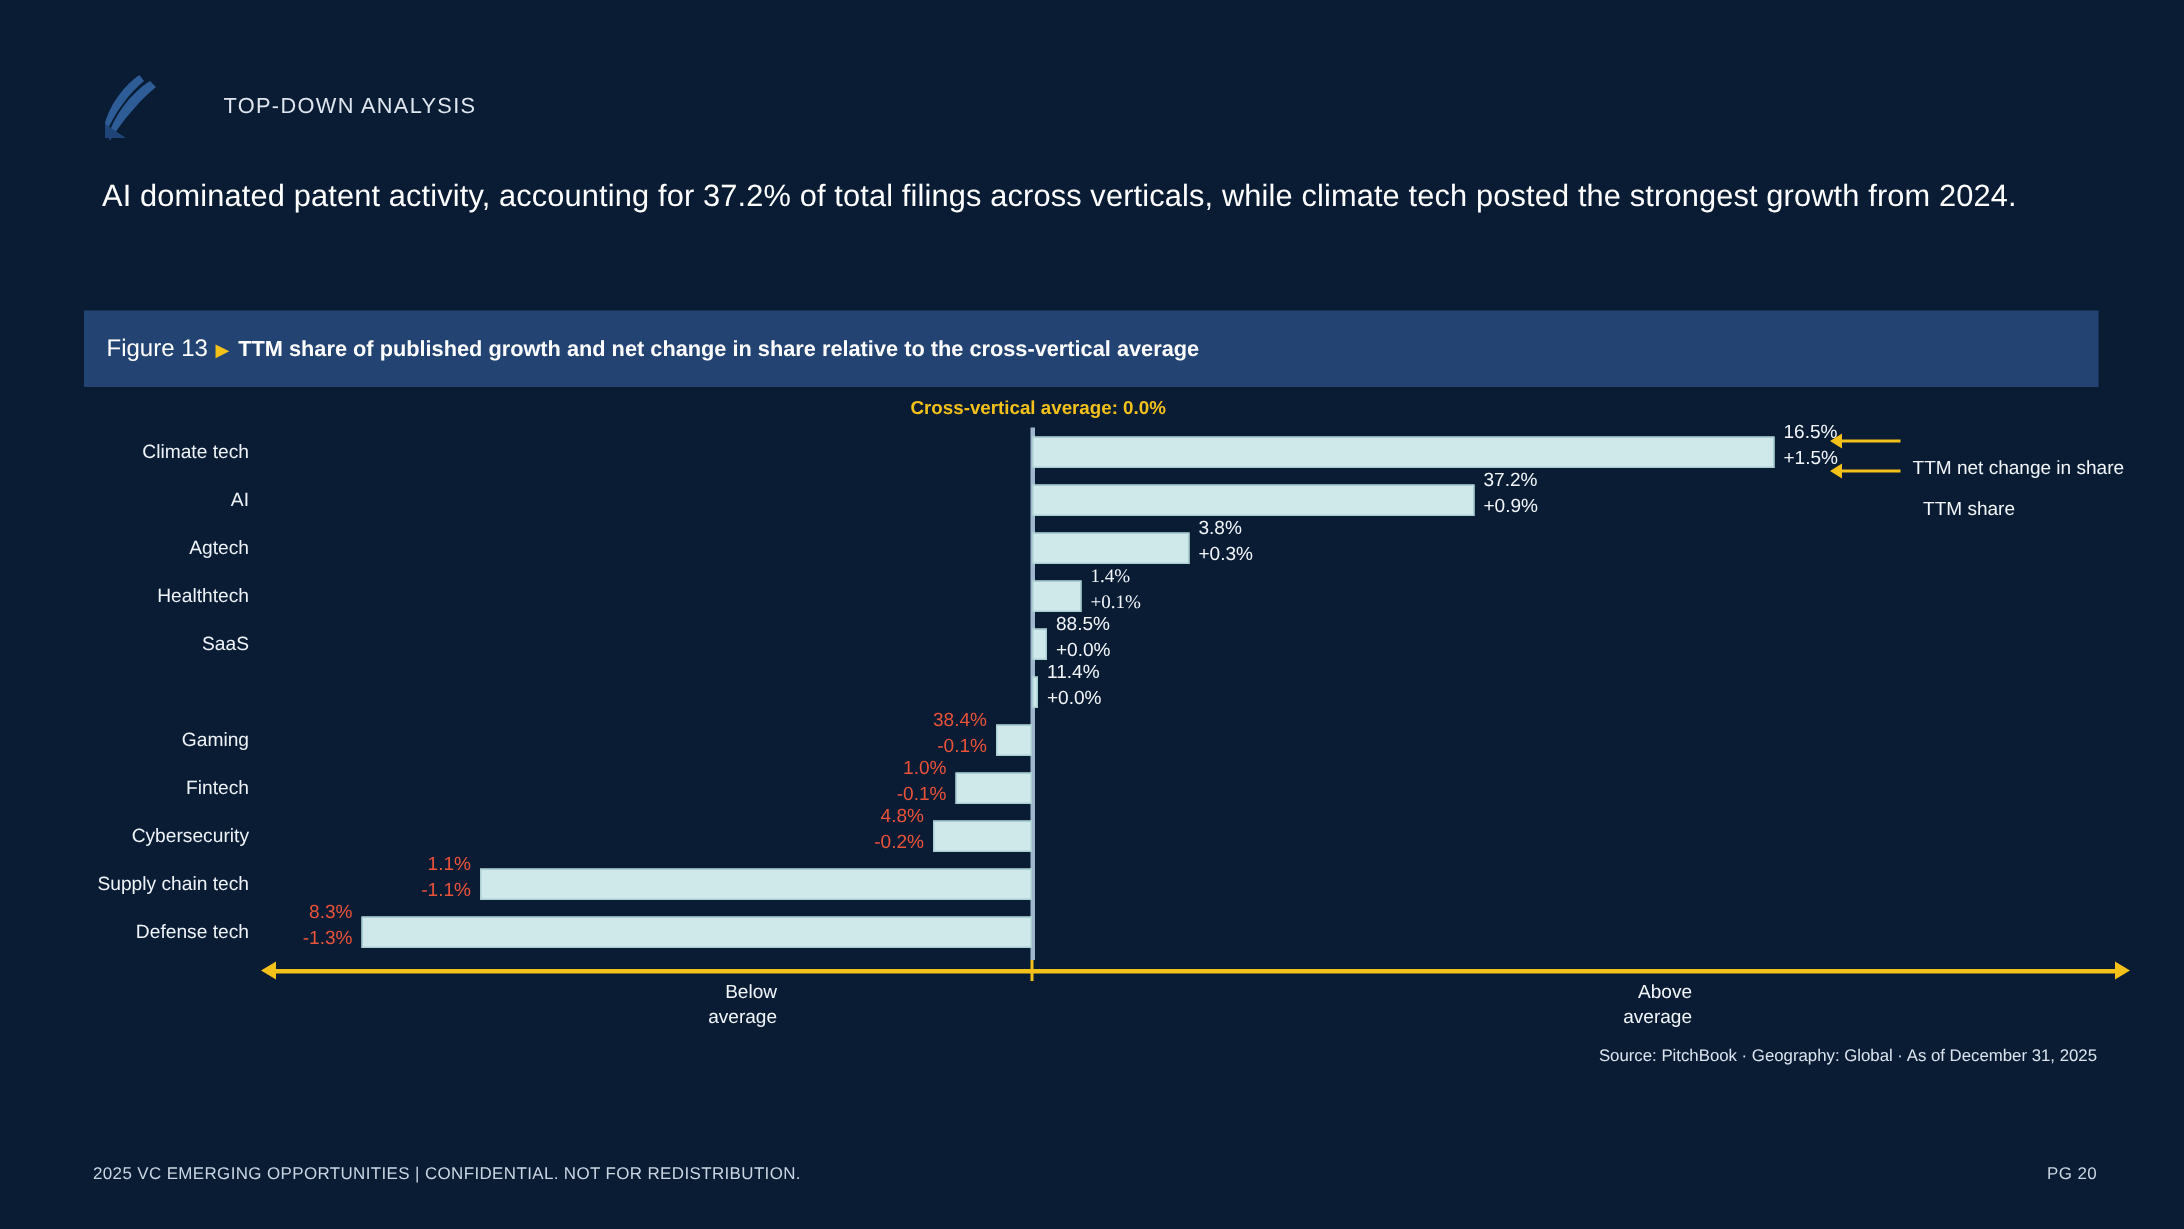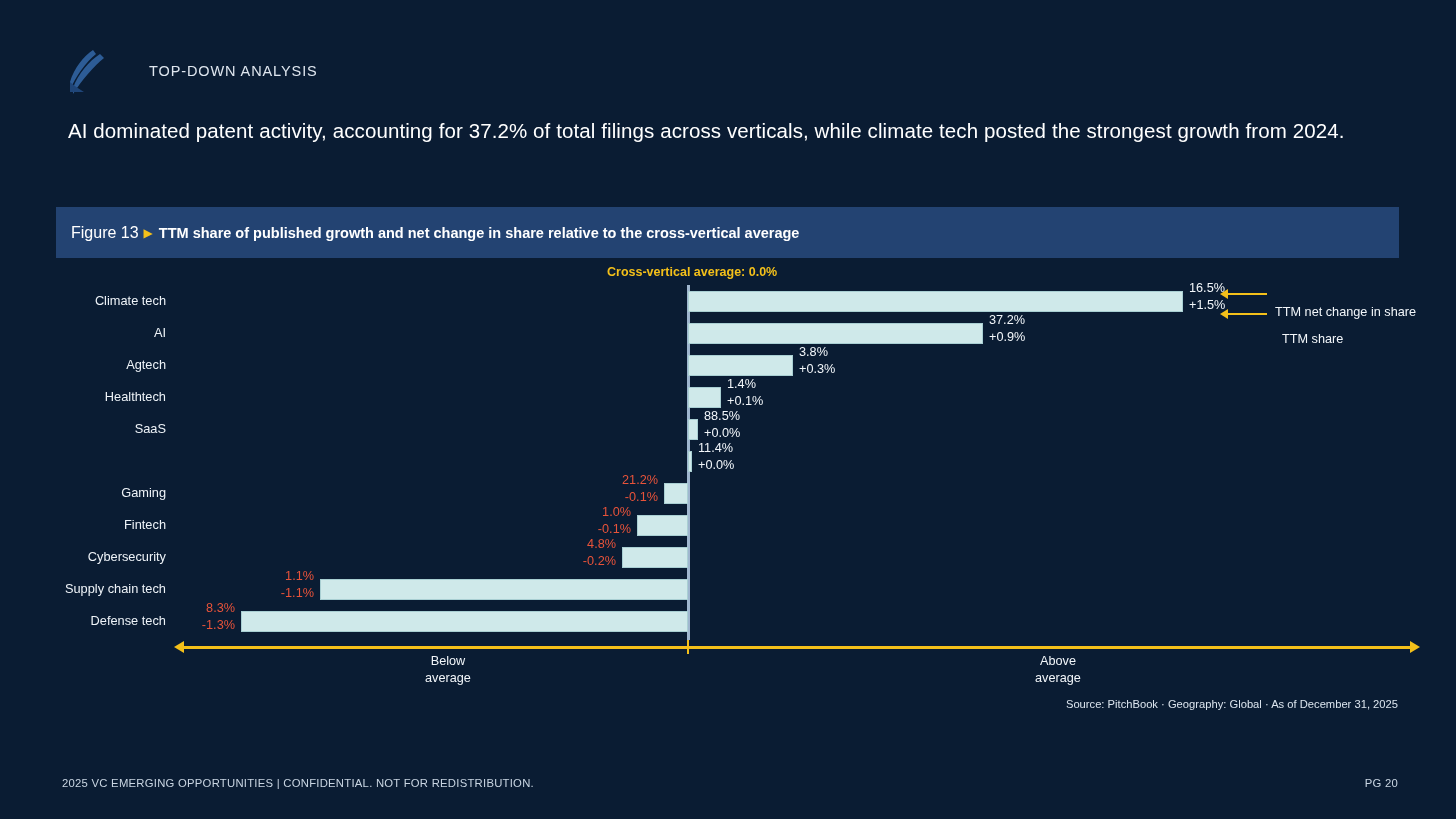--- a/index.html
+++ b/index.html
@@ -86,21 +86,21 @@
     border-top:6px solid transparent; border-bottom:6px solid transparent;
     border-right:10px solid #f4c01a;
   }
   .dir-head-r {
     position:absolute; left:1410px; top:641px; width:0; height:0;
     border-top:6px solid transparent; border-bottom:6px solid transparent;
     border-left:10px solid #f4c01a;
   }
   .dir-label {
     position:absolute; font-size:12.7px; color:#f2f6fa; line-height:17px;
-    text-align:center; width:140px;
+    text-align:right; width:140px;
   }
 
   
   .source {
     position:absolute; right:58px; top:698px;
     font-size:11.2px; color:#dbe4ee; white-space:nowrap;
   }
   .footer-left {
     position:absolute; left:62px; top:777px;
     font-size:11.3px; color:#c9d5e2; letter-spacing:.25px; white-space:nowrap;
@@ -155,21 +155,21 @@
           <div class="cat">Agtech</div>
           <div class="bar" style="left: 688px; width: 105px;"></div>
           <div class="vals pos" style="left: 799px;">
             <div>3.8%</div>
             <div>+0.3%</div>
           </div>
         </div>
         <div class="row" style="top: 96px;">
           <div class="cat">Healthtech</div>
           <div class="bar" style="left: 688px; width: 33px;"></div>
-          <div class="vals pos" style="left: 727px;">
+          <div class="vals pos" style="left: 727px; font-family: Liberation Serif, serif;">
             <div>1.4%</div>
             <div>+0.1%</div>
           </div>
         </div>
         <div class="row" style="top: 128px;">
           <div class="cat">SaaS</div>
           <div class="bar" style="left: 688px; width: 10px;"></div>
           <div class="vals pos" style="left: 704px;">
             <div>88.5%</div>
             <div>+0.0%</div>
@@ -179,21 +179,21 @@
           <div class="bar" style="left: 688px; width: 4px;"></div>
           <div class="vals pos" style="left: 698px;">
             <div>11.4%</div>
             <div>+0.0%</div>
           </div>
         </div>
         <div class="row" style="top: 192px;">
           <div class="cat">Gaming</div>
           <div class="bar" style="left: 664px; width: 24px;"></div>
           <div class="vals neg" style="left: 538px;">
-            <div>21.2%</div>
+            <div>38.4%</div>
             <div>-0.1%</div>
           </div>
         </div>
         <div class="row" style="top: 224px;">
           <div class="cat">Fintech</div>
           <div class="bar" style="left: 637px; width: 51px;"></div>
           <div class="vals neg" style="left: 511px;">
             <div>1.0%</div>
             <div>-0.1%</div>
           </div>

